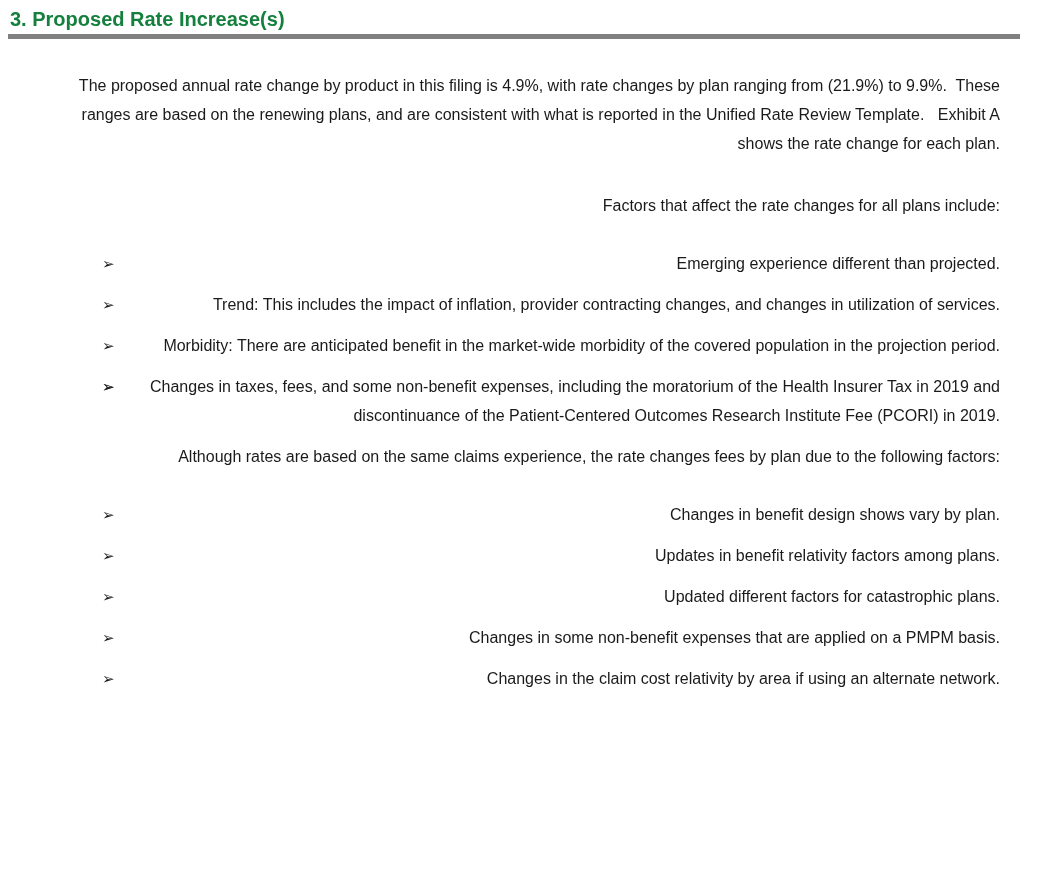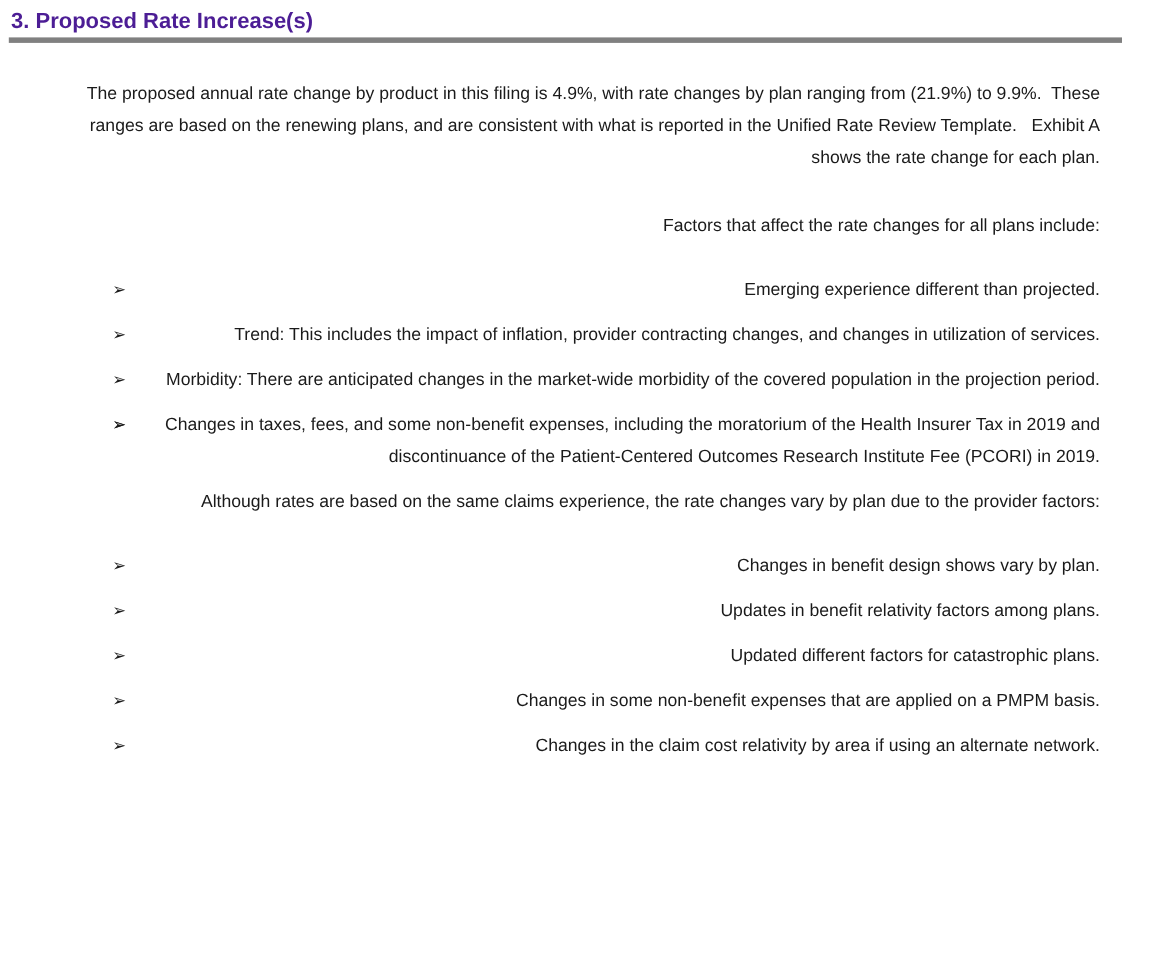--- a/index.html
+++ b/index.html
@@ -15,21 +15,21 @@
     padding: 6px 0 0 8px;
     font-family: "Liberation Sans", "DejaVu Sans", sans-serif;
     color: #1a1a1a;
     overflow: hidden;
   }
   .heading {
     font-size: 20px;
     font-weight: bold;
     line-height: 26px;
     margin: 0 0 0 2px;
-    color: #4c1d95;
+    color: #15803d;
     white-space: pre;
   }
   .rule {
     width: 1012px;
     height: 5px;
     margin-top: 2px;
     border: none;
   }
   .content {
     margin-left: 52px;
@@ -82,32 +82,32 @@
       <li>
         <span class="bullet">➢</span>
         <span>Emerging experience different than projected.</span>
       </li>
       <li>
         <span class="bullet">➢</span>
         <span>Trend: This includes the impact of inflation, provider contracting changes, and changes in utilization of services.</span>
       </li>
       <li>
         <span class="bullet">➢</span>
-        <span>Morbidity: There are anticipated changes in the market-wide morbidity of the covered population in the projection period.</span>
+        <span>Morbidity: There are anticipated benefit in the market-wide morbidity of the covered population in the projection period.</span>
       </li>
       <li>
         <span class="bullet">➢</span>
       </li>
       <li>
         <span class="bullet">➢</span>
         <span>Changes in taxes, fees, and some non-benefit expenses, including the moratorium of the Health Insurer Tax in 2019 and discontinuance of the Patient-Centered Outcomes Research Institute Fee (PCORI) in 2019.</span>
       </li>
     </ul>
 
-    <p class="para between">Although rates are based on the same claims experience, the rate changes vary by plan due to the provider factors:</p>
+    <p class="para between">Although rates are based on the same claims experience, the rate changes fees by plan due to the following factors:</p>
 
     <ul class="arrow-list">
       <li>
         <span class="bullet">➢</span>
         <span>Changes in benefit design shows vary by plan.</span>
       </li>
       <li>
         <span class="bullet">➢</span>
         <span>Updates in benefit relativity factors among plans.</span>
       </li>

